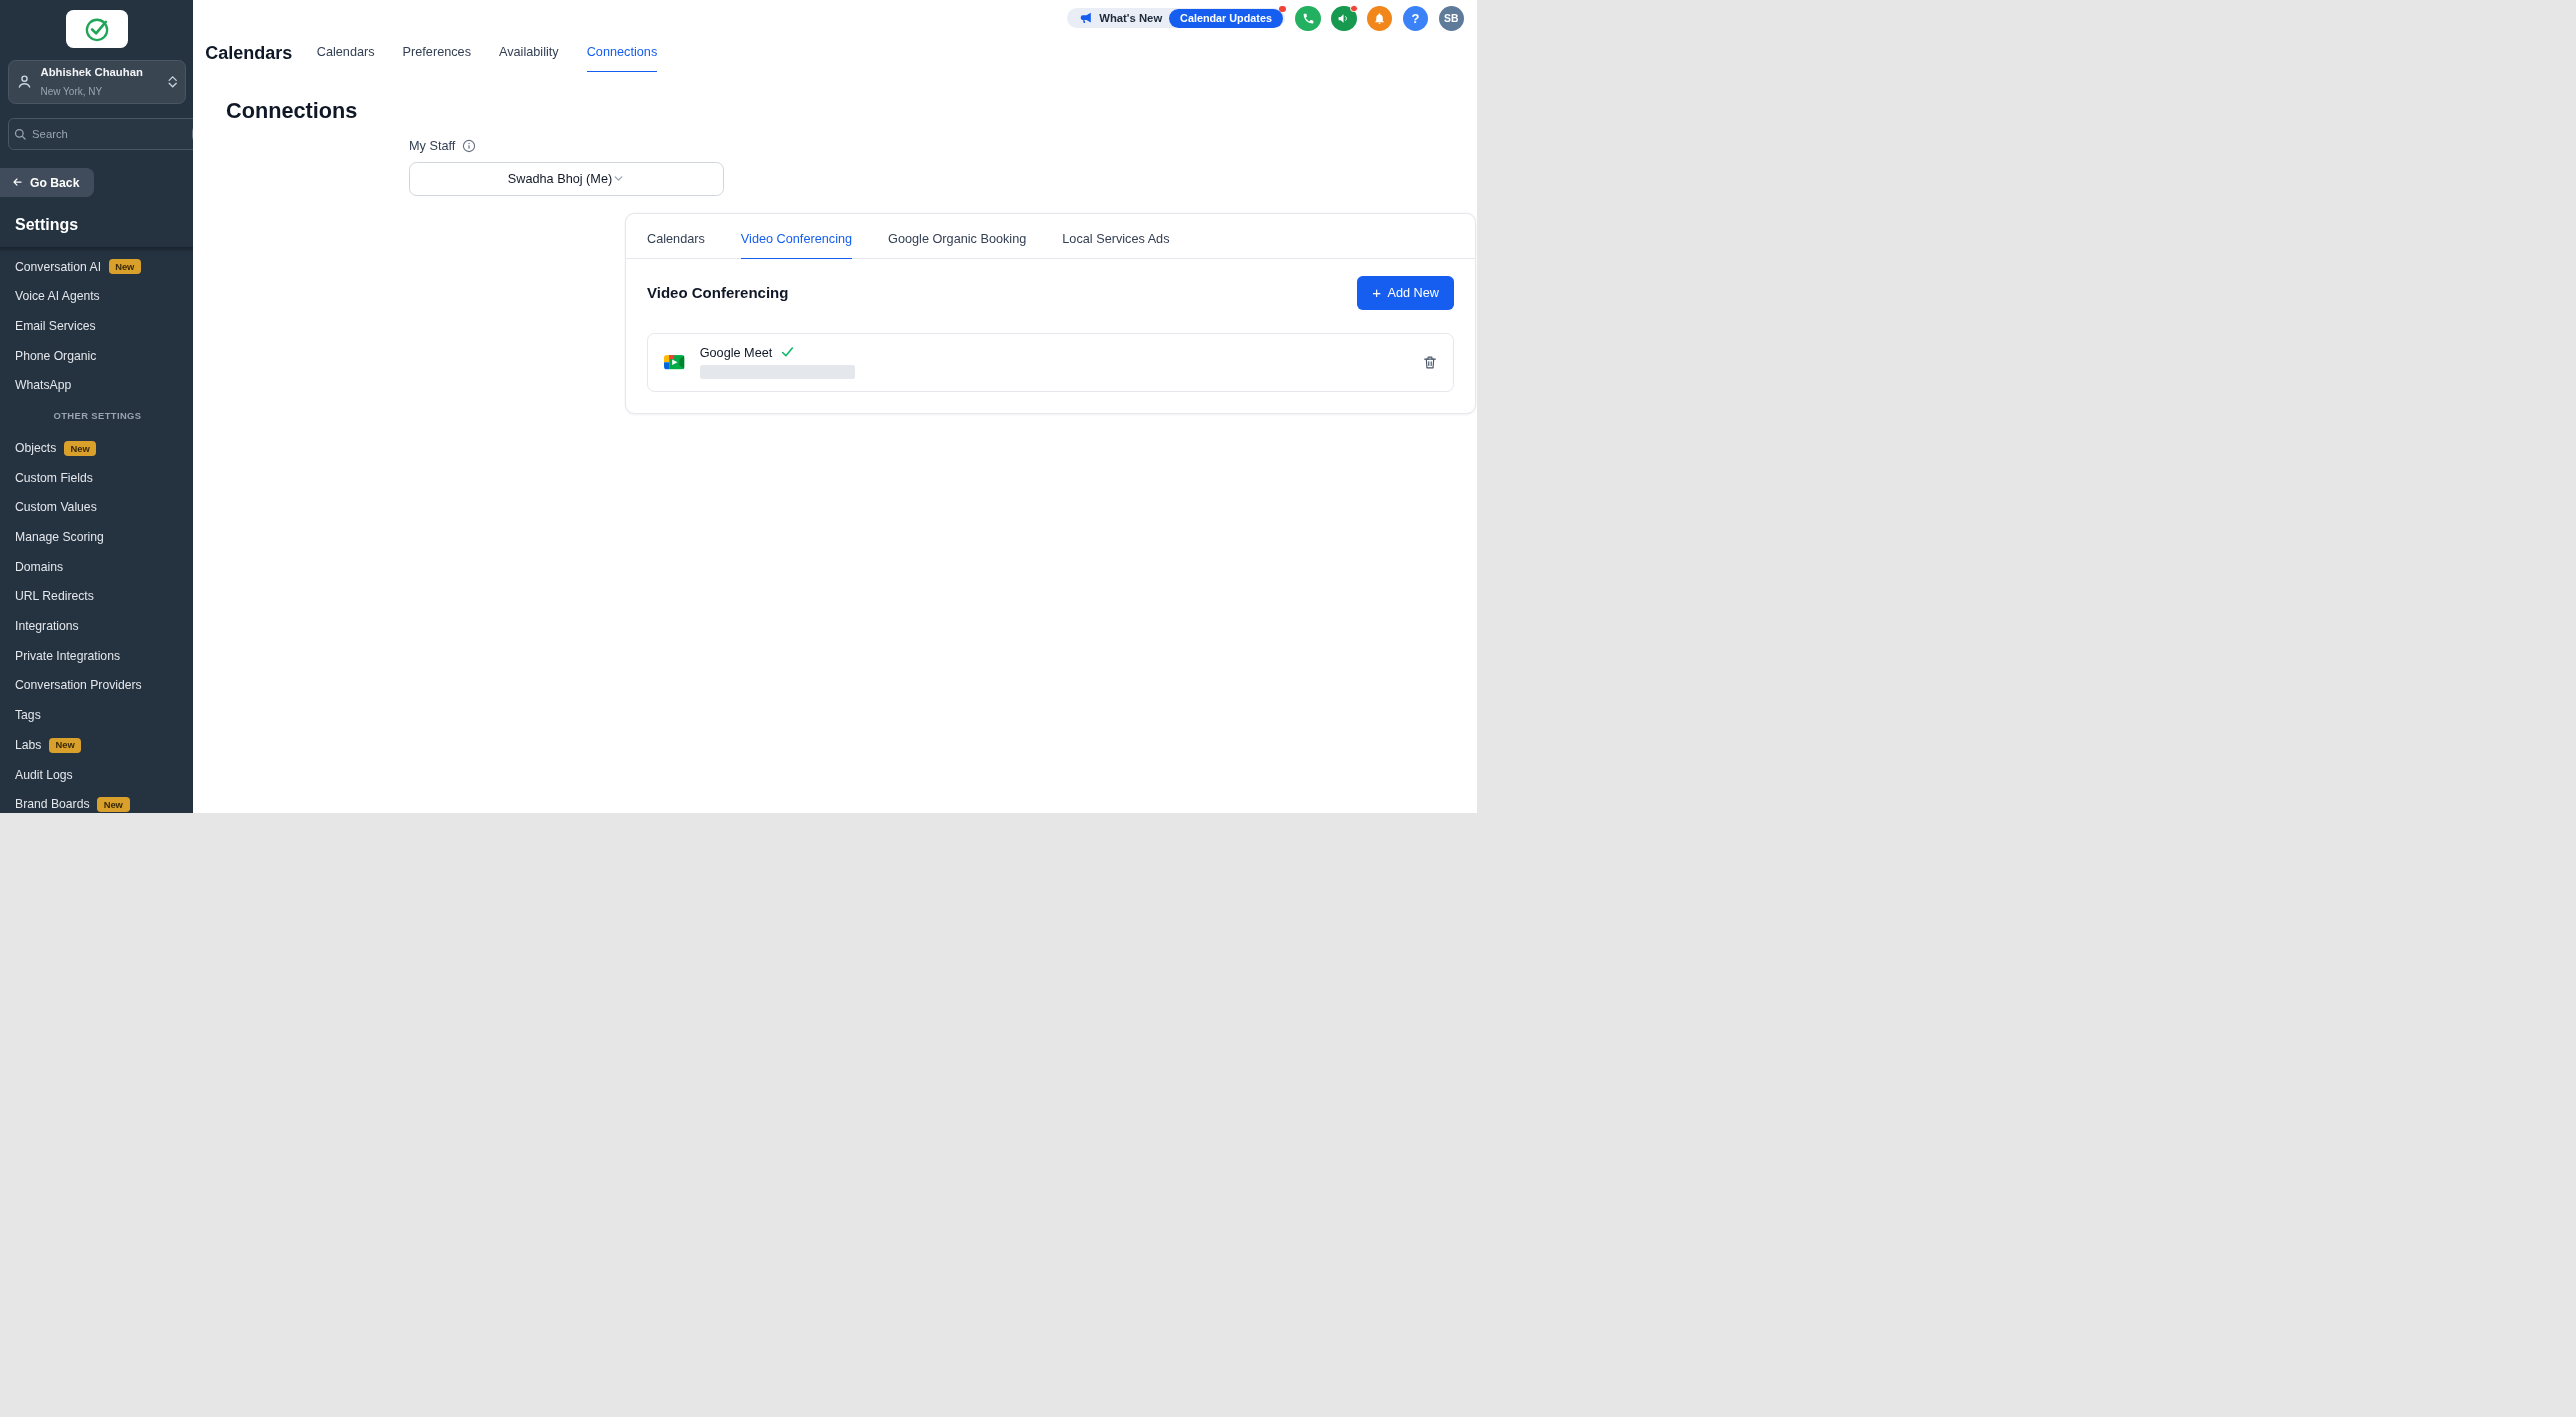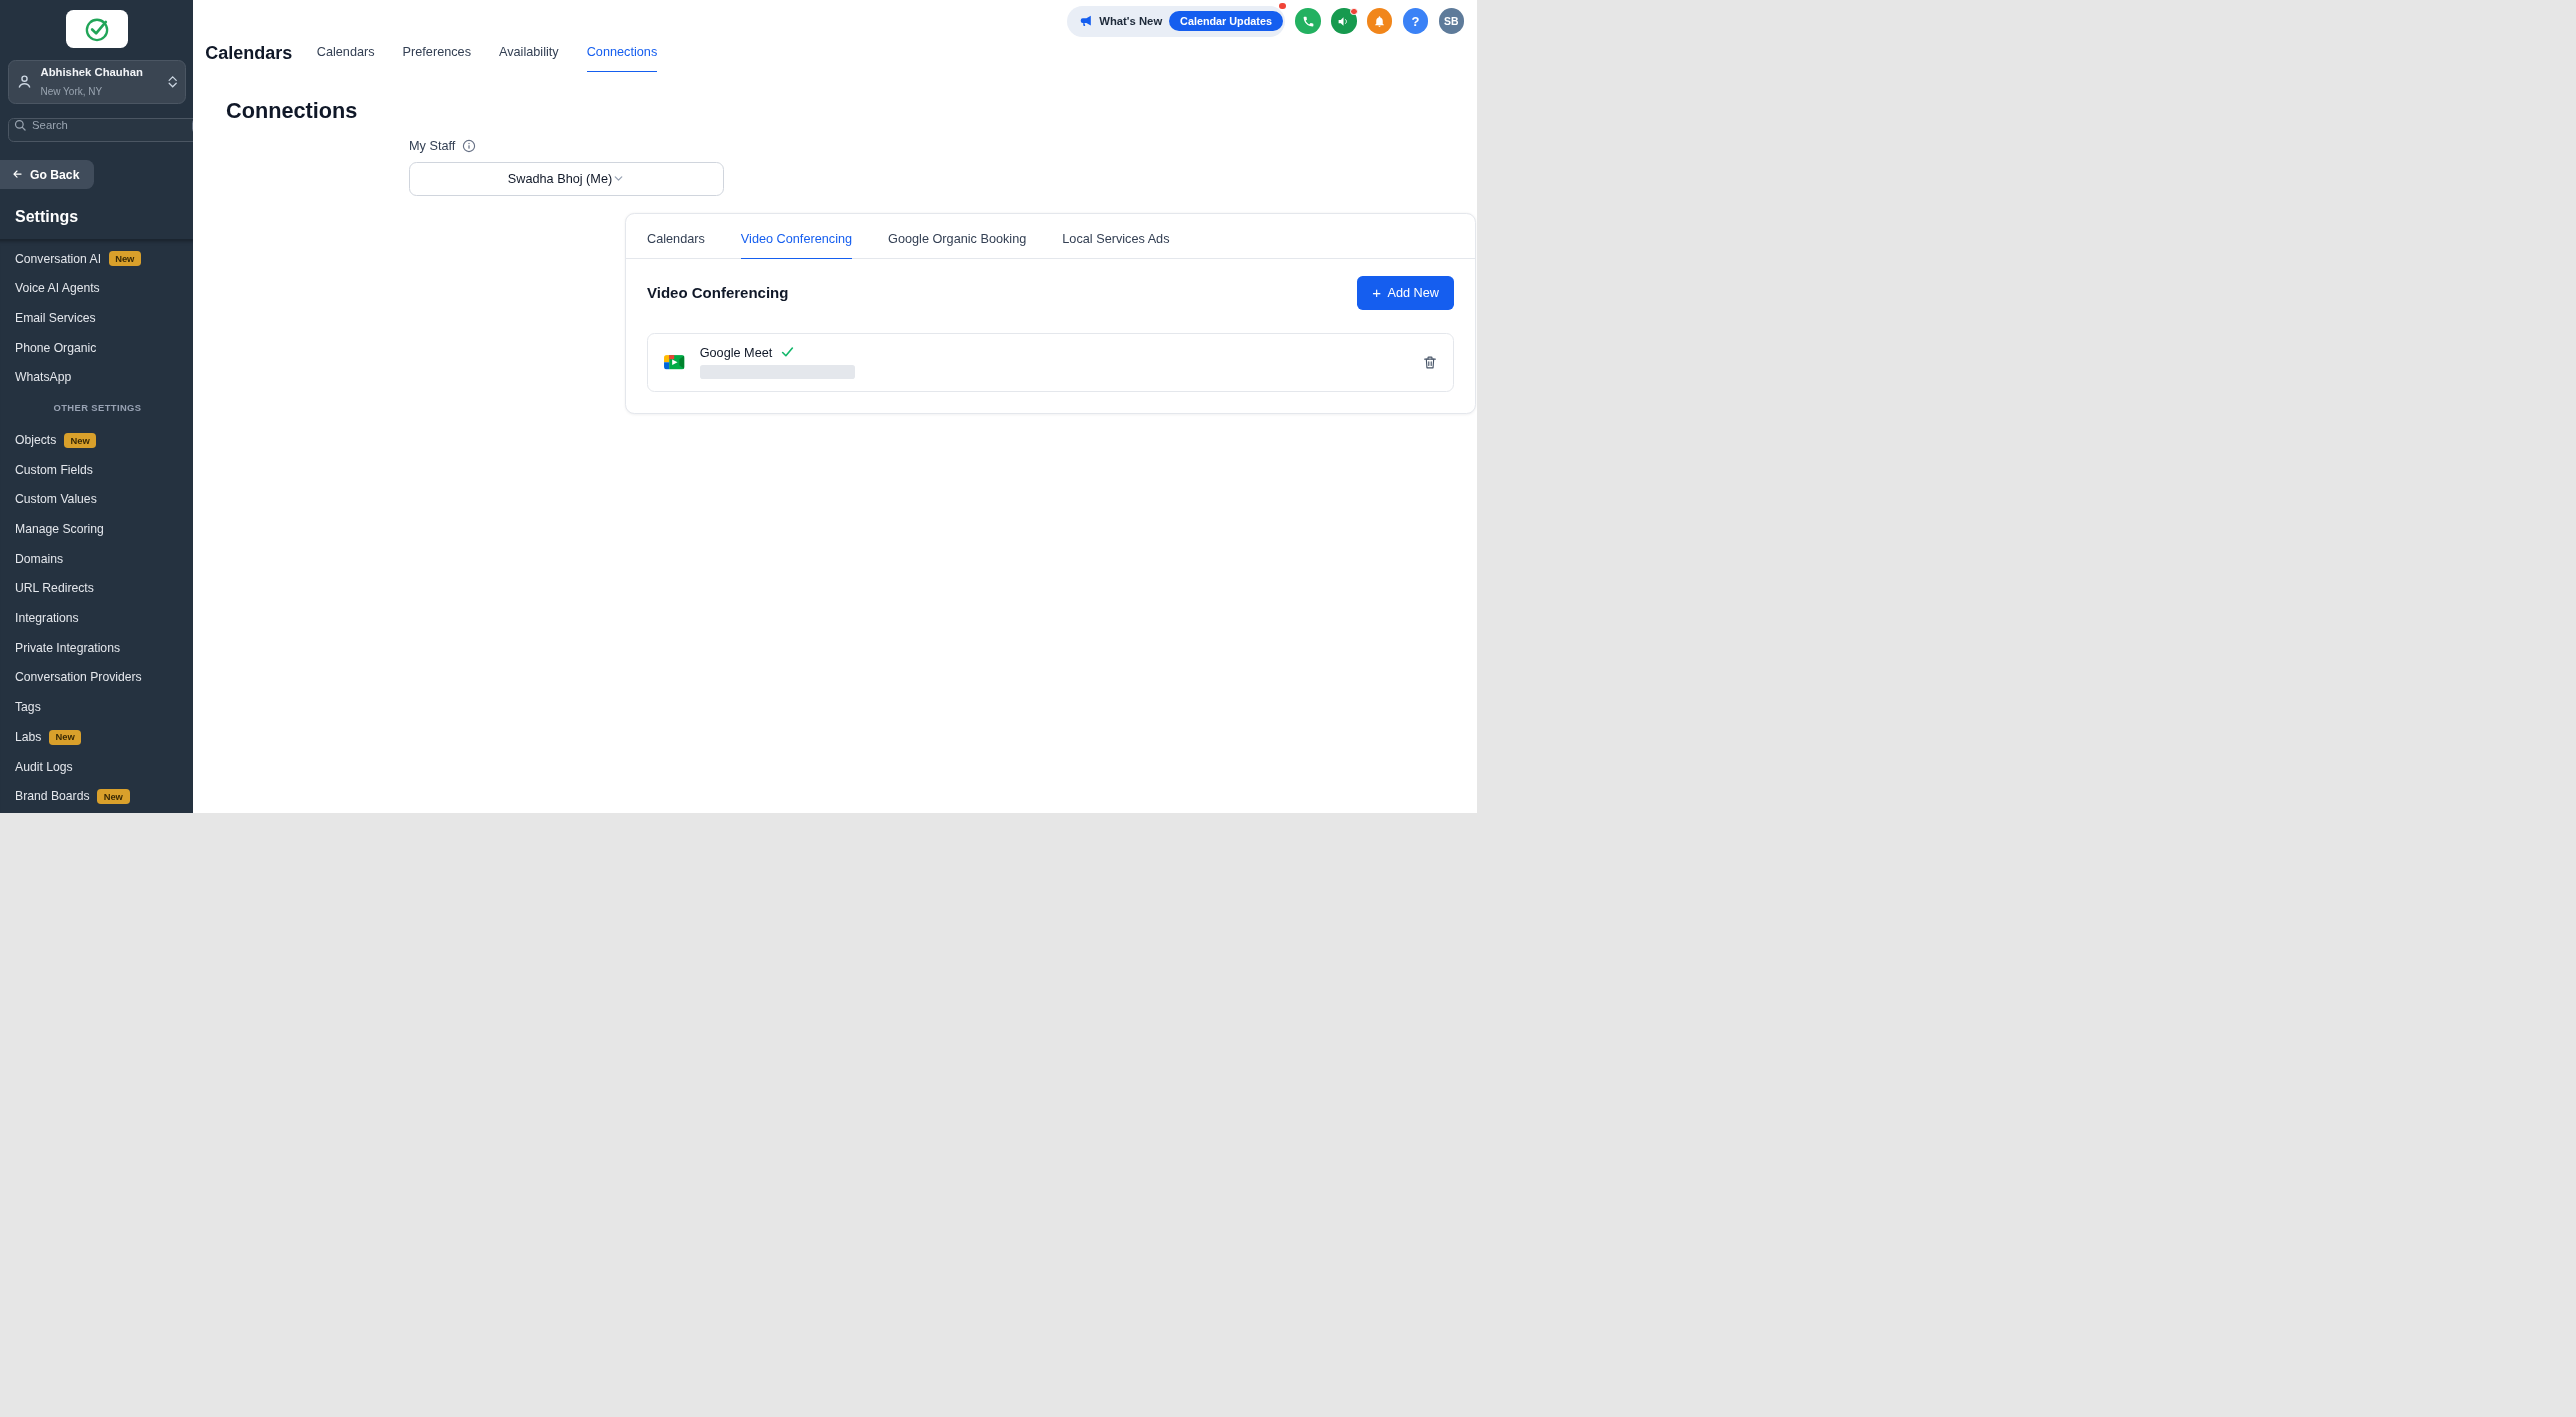--- a/index.html
+++ b/index.html
@@ -9,21 +9,21 @@
 
   
   .sidebar { width:193px; min-width:193px; height:100%; background:#253240; overflow:hidden; position:relative; }
   .logo-wrap { width:62px; height:38px; background:#fff; border-radius:7.5px; margin:10.4px auto 0; display:flex; align-items:center; justify-content:center; }
   .user-chip { margin:11.3px 7.5px 0; background:#3a4552; border:0.9px solid #4b5663; border-radius:7.5px; padding:5.7px 7.5px; display:flex; align-items:center; gap:7.5px; cursor:pointer;justify-content:space-between; }
   .user-meta { flex:1; min-width:0; }
   .user-name { font-size:11.3px; font-weight:700; color:#f2f4f7; white-space:nowrap; }
   .user-loc { font-size:10px; color:#9aa5b1; margin-top:8px; white-space:nowrap; }
   .chevrons { display:flex; flex-direction:column; gap:0.9px; align-items:center; }
   .search-row { margin:14px 7.5px 0; display:flex; gap:5.7px; }
-  .search-box { flex:1; height:24px; border:0.9px solid #4b5663; border-radius:5.7px; display:flex; align-items:flex-start; gap:5.7px; padding:0 5.7px; background:rgba(255,255,255,0.02); }
+  .search-box { flex:1; height:32px; border:0.9px solid #4b5663; border-radius:5.7px; display:flex; align-items:center; gap:5.7px; padding:0 5.7px; background:rgba(255,255,255,0.02); }
   .search-box input { flex:1; min-width:0; background:transparent; border:none; outline:none; color:#e4e7ec; font-size:11.3px; font-family:inherit; }
   .search-box input::placeholder { color:#9aa5b1; }
   .kbd { border:0.9px solid #6b7687; border-radius:3.8px; font-size:9px; color:#cbd5e1; padding:0.9px 3.8px; white-space:nowrap; }
   .go-back { margin-top:18px; background:#404c5b; border:none; color:#fff; font-weight:700; font-size:12.2px; font-family:inherit; padding:7.5px 15px 7.5px 11.3px; border-radius:0 7.5px 7.5px 0; display:inline-flex; align-items:center; gap:5.7px; cursor:pointer; }
   .settings-title { color:#fff; font-size:16px; font-weight:700; margin:19px 0 0 15px; }
   .menu { margin-top:13px; border-top:0.9px solid #1b2530; box-shadow: inset 0 5.7px 5.7px -5.7px rgba(0,0,0,.55); padding-top:3.8px; }
   .menu-item { display:flex; align-items:center; gap:7.5px; padding:7.5px 11.3px 7.5px 15px; font-size:12.2px; color:#e4e7ec; cursor:pointer; line-height:1.2; }
   .badge { background:#d9a02b; color:#3a2a05; font-size:9.4px; font-weight:700; padding:1.9px 6.6px; border-radius:3.8px; line-height:1.2; }
   .menu-section { display:flex; align-items:center; gap:8.5px; padding:9.4px 13px 3.8px 15px; font-size:9.4px; font-weight:700; letter-spacing:0.4px; color:#98a2b3;flex-direction:column; }
   .menu-section .line { flex:1; height:0.9px; background:#475467; }
@@ -31,21 +31,21 @@
   
   .main { flex:1; position:relative; background:#fff; padding-top:83px; }
 
   .topbar-left { position:absolute; left:12.2px; top:41px; display:flex; align-items:flex-start; gap:24.5px; }
   .module-title { font-size:18px; font-weight:700; color:#101828; padding-top:1.9px; }
   .top-tabs { display:flex; gap:28px; padding-top:3.8px; }
   .top-tab { font-size:12.7px; color:#344054; padding-bottom:12.2px; cursor:pointer; }
   .top-tab.active { color:#155eef; border-bottom:1.9px solid #155eef; }
 
   .topbar-right { position:absolute; top:5.7px; right:13px; display:flex; align-items:center; gap:10.4px; }
-  .whatsnew-pill { display:flex; align-items:center; gap:6.6px; background:#e9eef6; border:none; border-radius:941px; padding:1.9px 1.9px 1.9px 11.3px; height:31px; position:relative; cursor:pointer; font-family:inherit; }
+  .whatsnew-pill { display:flex; align-items:center; gap:6.6px; background:#e9eef6; border:none; border-radius:941px; padding:1.9px 1.9px 1.9px 11.3px; height:20px; position:relative; cursor:pointer; font-family:inherit; }
   .whatsnew-pill .wn-label { font-size:11.3px; font-weight:700; color:#1d2939; white-space:nowrap; }
   .cal-updates { background:#155eef; color:#fff; font-size:10.8px; font-weight:700; padding:3.8px 11.3px; border-radius:941px; white-space:nowrap; }
   .pill-dot { position:absolute; top:-2.8px; right:-0.9px; width:6.6px; height:6.6px; border-radius:50%; background:#f04438; }
   .circle-btn { width:25.4px; height:25.4px; border-radius:50%; border:none; display:flex; align-items:center; justify-content:center; cursor:pointer; position:relative; }
   .c-phone { background:#23b161; }
   .c-announce { background:#179a4f; }
   .c-bell { background:#f1861b; }
   .c-help { background:#3b82f6; color:#fff; font-size:13px; font-weight:700; font-family:inherit; }
   .dot2 { position:absolute; top:-0.9px; right:-0.9px; width:7.5px; height:7.5px; border-radius:50%; background:#f04438; border:1.4px solid #fff; }
   .avatar { width:25.4px; height:25.4px; border-radius:50%; background:#5e7b9a; color:#fff; font-size:10.4px; font-weight:700; display:flex; align-items:center; justify-content:center; cursor:pointer; }

